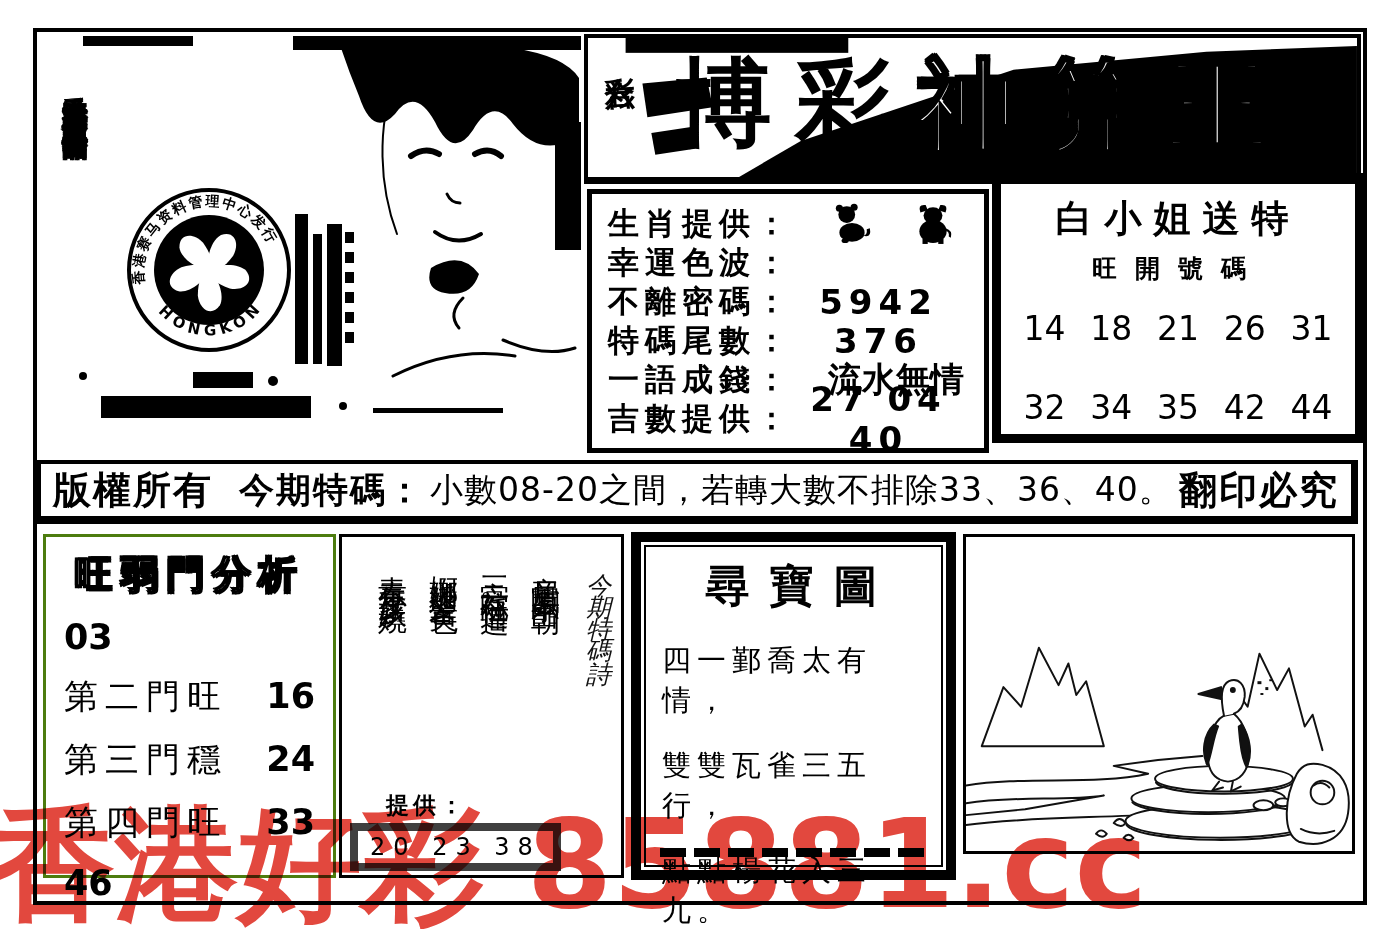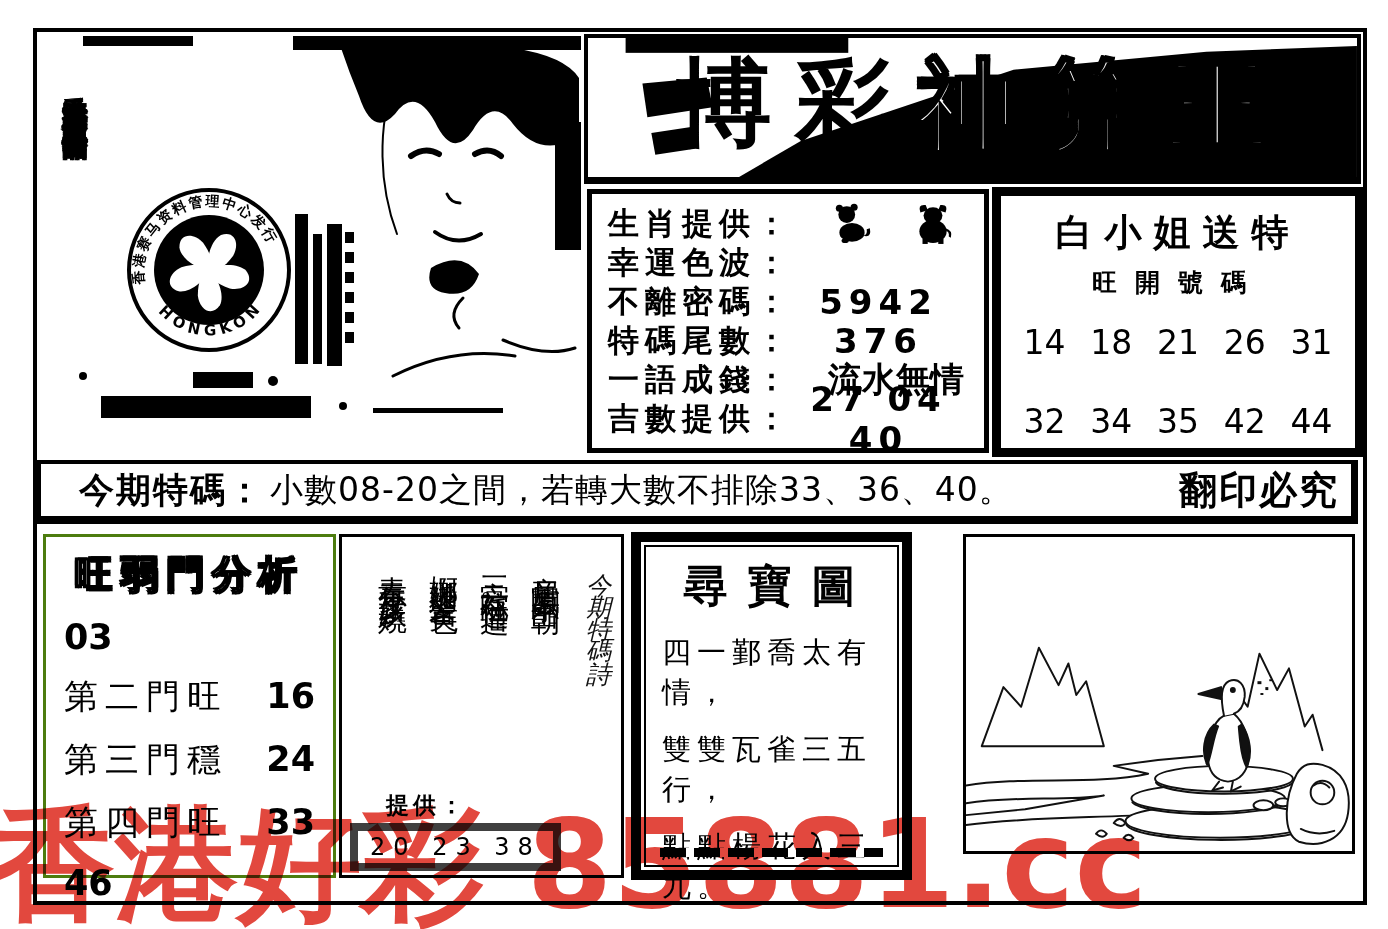--- a/index.html
+++ b/index.html
@@ -16,21 +16,21 @@
   .pub-vert { position:absolute; left:16px; top:42px; height:372px;
               writing-mode:vertical-rl; text-orientation:upright;
               font-size:24px; font-weight:bold; letter-spacing:3px;
               color:#fff; -webkit-text-stroke:1.3px #000;
               text-shadow:-1px -1px 0 #000,1px -1px 0 #000,-1px 1px 0 #000,1px 1px 0 #000;
               font-family:"Liberation Serif","DejaVu Serif",serif; }
   .seal { position:absolute; left:80px; top:148px; }
 
   
   .masthead { position:absolute; left:547px; top:2px; width:777px; height:150px;
-              border:4px solid #000; border-bottom-width:7px; background:#fff; overflow:hidden;text-align:right; }
+              border:4px solid #000; border-bottom-width:7px; background:#fff; overflow:hidden; }
   .masthead svg.swath { position:absolute; inset:0; }
   .series-vert { position:absolute; left:12px; top:16px; height:126px;
                  writing-mode:vertical-rl; text-orientation:upright;
                  font-size:30px; font-weight:bold; transform:rotate(-3deg);
                  font-family:"Liberation Serif","DejaVu Serif",serif; }
   .m-title { position:absolute; left:88px; top:2px; display:flex; align-items:flex-start; }
   .t-black { font-size:96px; font-weight:900; letter-spacing:24px;
              font-family:"Liberation Serif","DejaVu Serif",serif; }
   .t-white { font-size:100px; font-weight:900; letter-spacing:26px; color:#fff;
              -webkit-text-stroke:3px #000;
@@ -41,21 +41,21 @@
   .info { position:absolute; left:550px; top:157px; width:402px; height:264px;
           border:5px solid #000; padding:10px 14px 6px 16px; }
   .info .row { display:flex; align-items:center; height:39px; }
   .info .lab { font-size:31px; font-weight:bold; letter-spacing:6px; white-space:nowrap; }
   .info .val { flex:1; text-align:right; font-size:34px; font-weight:bold; padding-right:6px;
                font-family:"DejaVu Sans",sans-serif; }
   .info .val.num { letter-spacing:6px;text-align:center; }
   .zicons { flex:1; display:flex; justify-content:flex-end; gap:36px; padding-right:14px; }
 
   
-  .miss { position:absolute; left:955px; top:155px; width:372px; height:270px;
+  .miss { position:absolute; left:955px; top:141px; width:372px; height:270px;
           border:9px solid #000; padding-top:12px; }
   .miss .t { text-align:center; font-size:37px; font-weight:900; letter-spacing:12px;
              font-family:"Liberation Serif","DejaVu Serif",serif; }
   .miss .st { text-align:center; font-size:25px; font-weight:bold; letter-spacing:18px; margin-top:8px;
               font-family:"Liberation Serif","DejaVu Serif",serif; }
   .miss .nrow { display:flex; justify-content:space-around; font-size:33px; padding:0 10px; }
   .miss .nrow.r1 { margin-top:24px; }
   .miss .nrow.r2 { margin-top:40px; }
 
   
@@ -86,26 +86,26 @@
   .vtitle { font-size:25px; letter-spacing:22px; margin-left:16px; color:#111;
             font-style:italic; font-family:"Liberation Serif","DejaVu Serif",serif; }
   .vline { font-size:29px; letter-spacing:5px; margin-left:11px;
            font-family:"Liberation Serif","DejaVu Serif",serif; }
   .provide { position:absolute; left:8px; bottom:4px; }
   .provide .pl { font-size:23px; font-weight:bold; letter-spacing:4px;
                  font-family:"Liberation Serif","DejaVu Serif",serif;margin-left:36px; }
   .numbox { display:inline-block; border:8px solid #404040; padding:2px 12px;
             font-size:24px; letter-spacing:8px; margin-top:2px; }
 
-  .treasure { position:absolute; left:594px; top:500px; width:281px; height:348px;
+  .treasure { position:absolute; left:594px; top:500px; width:325px; height:348px;
               border:10px solid #000; }
   .treasure .inner { position:absolute; inset:3px; border:2px solid #000; padding:10px 16px; }
   .treasure .t { text-align:center; font-size:44px; font-weight:900; letter-spacing:20px; padding-left:16px;
                  font-family:"Liberation Serif","DejaVu Serif",serif; }
-  .treasure .line { font-size:29px; letter-spacing:6px; margin-top:17px;
+  .treasure .line { font-size:29px; letter-spacing:6px; margin-top:25px;
                     font-family:"Liberation Serif","DejaVu Serif",serif; }
   .treasure .line:first-of-type { margin-top:24px; }
   .hatch { position:absolute; left:14px; right:14px; bottom:8px; height:9px;
            background:repeating-linear-gradient(90deg,#000 0 26px,#fff 26px 34px); }
 
   .penguinbox { position:absolute; left:926px; top:502px; width:392px; height:320px;
                 border:3px solid #000; background:#fff; }
 
   
   .watermark { position:absolute; left:-8px; top:784px; z-index:40;
@@ -255,20 +255,21 @@
     <div class="nrow r2">
       <span>32</span>
       <span>34</span>
       <span>35</span>
       <span>42</span>
       <span>44</span>
     </div>
   </div>
 
   <div class="band">
+    <span class="b-left">版權所有</span>
     <span class="b-lab">今期特碼：</span>
     <span class="b-txt">小數08-20之間，若轉大數不排除33、36、40。</span>
     <span class="b-right">翻印必究</span>
   </div>
 
   <div class="gates">
     <div class="t outline-t">旺弱門分析</div>
     <div class="grow">
       <span class="gv">03</span>
     </div>

